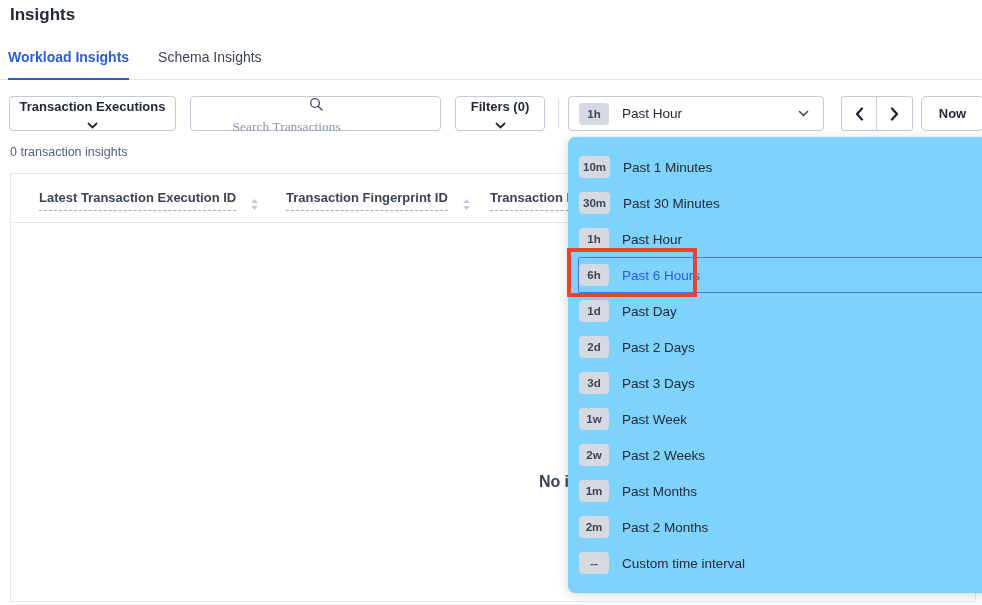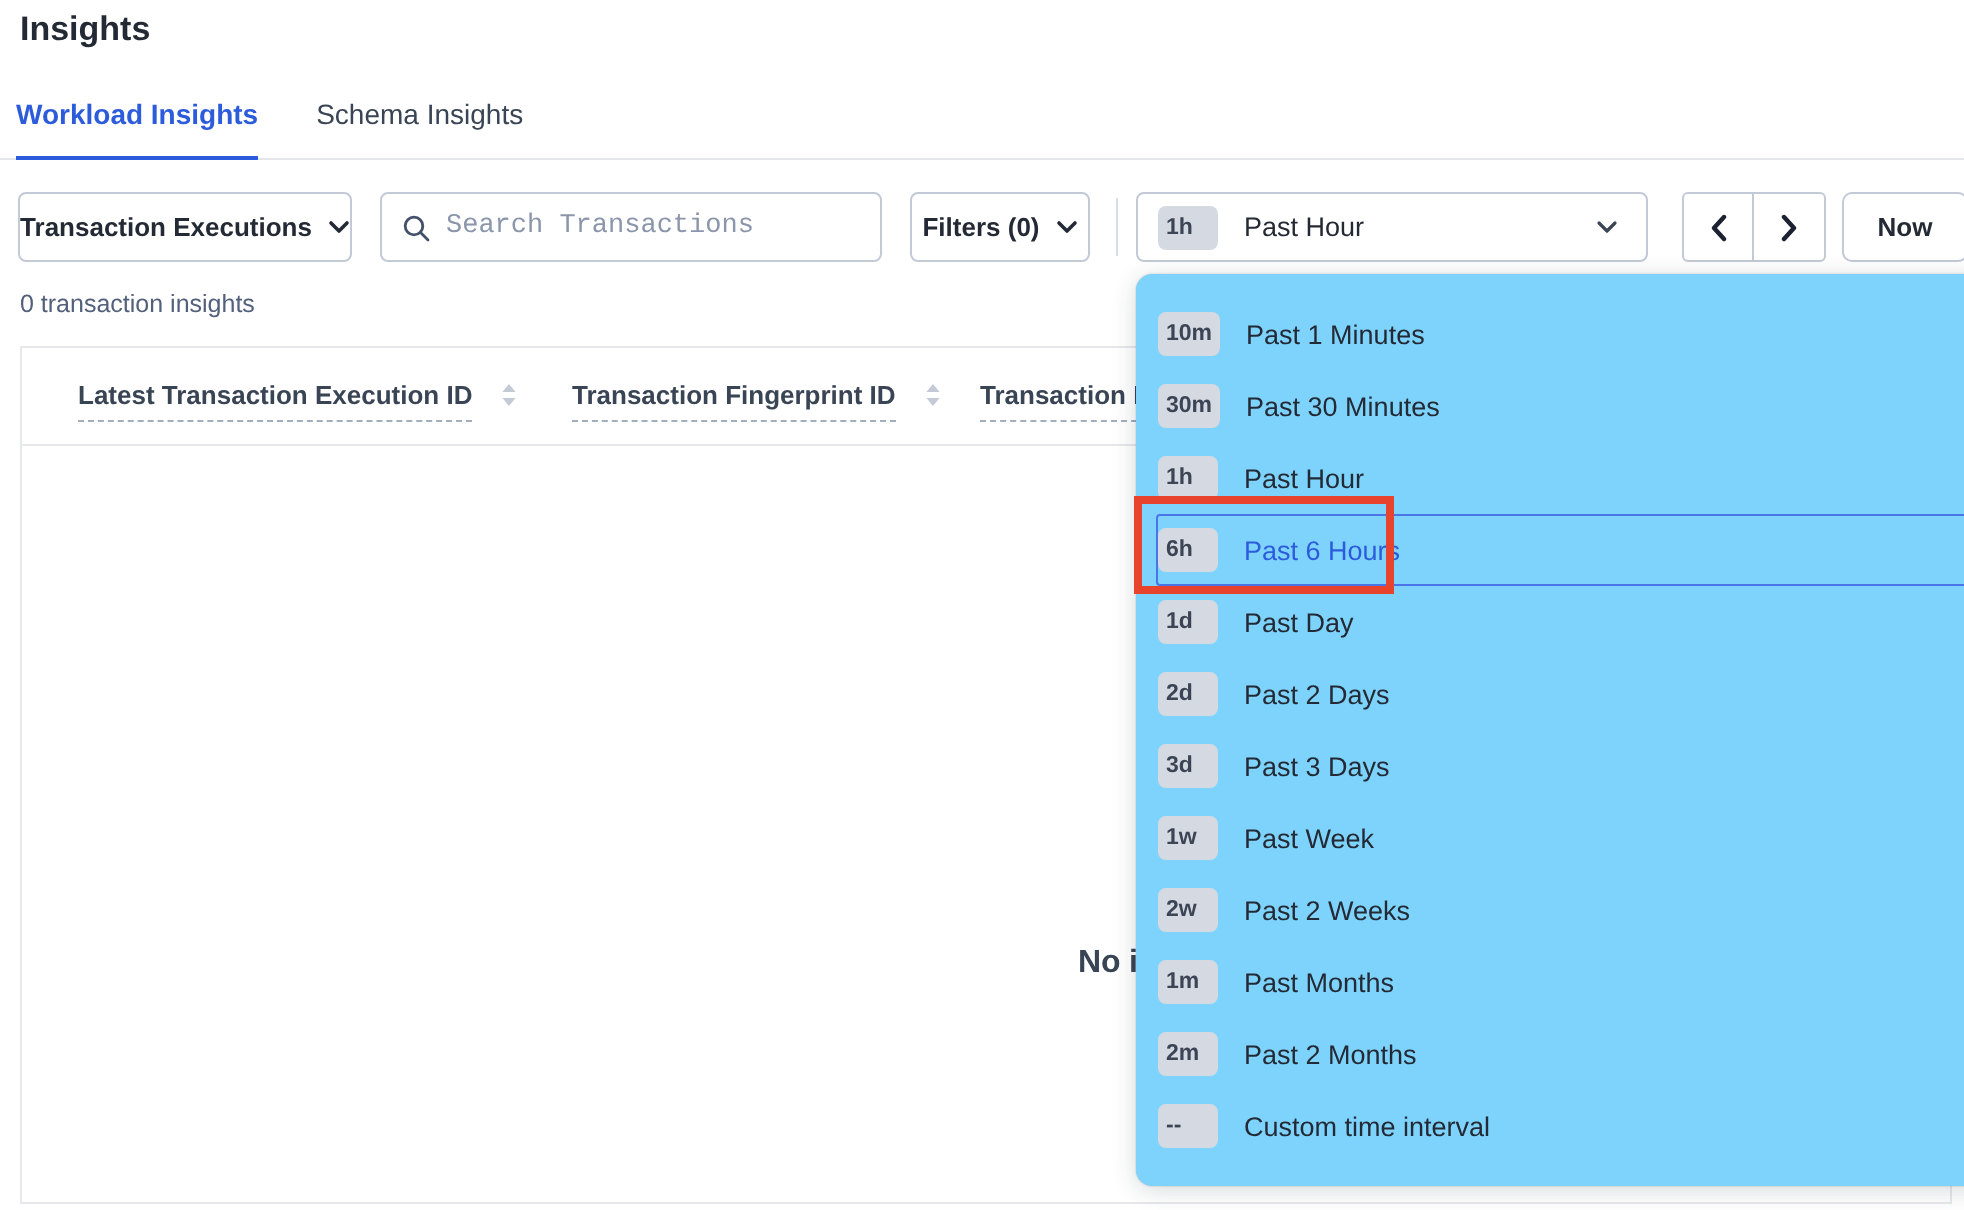--- a/index.html
+++ b/index.html
@@ -26,43 +26,43 @@
     font-size: 14px; padding-bottom: 13px; cursor: pointer;
     color: #394455; border-bottom: 2px solid transparent;
     margin-bottom: -1px; white-space: nowrap;
   }
   .tab.active { color: #2c5cdb; font-weight: 700; border-bottom-color: #2c5cdb; }
 
   
   .btn, .input-box {
     position: absolute; top: 96px; height: 35px;
     background: #fff; border: 1px solid #c3c9d6; border-radius: 4px;
-    display: flex; align-items: center;
+    display: flex; align-items: center; flex-direction: column;
   }
   .btn { cursor: pointer; font-size: 13px; font-weight: 700; color: #242a35; justify-content: center; gap: 8px; }
   .btn-type { left: 9px; width: 167px; }
   .input-box { left: 190px; width: 251px; padding: 0 10px; gap: 8px; }
   .input-box input {
     border: none; outline: none; flex: 1; font-size: 13.5px;
-    font-family: Liberation Mono, monospace; color: #c2410c; background: transparent;
+    font-family: Liberation Serif, serif; color: #c2410c; background: transparent;
   }
   .input-box input::placeholder { color: #8b96ab; }
   .btn-filters { left: 455px; width: 90px; }
   .v-divider {
     position: absolute; left: 558px; top: 99px; width: 1px; height: 29px; background: #d8dce3;
   }
   .time-select {
     position: absolute; left: 568px; top: 96px; width: 256px; height: 35px;
     background: #fff; border: 1px solid #c3c9d6; border-radius: 4px;
     display: flex; align-items: center; padding: 0 14px 0 10px; cursor: pointer;
   }
   .time-select .label { font-size: 13.5px; color: #242a35; margin-left: 13px; flex: 1; }
   .badge {
     min-width: 30px; height: 22px; line-height: 22px; padding: 0 4px;
-    background: #d5d9e1; border-radius: 4px; 
+    background: #d5d9e1; border-radius: 4px; text-align: center;
     font-size: 11.5px; font-weight: 700; color: #3c4556;
   }
   .pager {
     position: absolute; left: 841px; top: 96px; height: 35px; width: 72px;
     border: 1px solid #c3c9d6; border-radius: 3px; display: flex; background: #fff;
   }
   .pager .pg-btn { width: 50%; display: flex; align-items: center; justify-content: center; cursor: pointer; }
   .pager .pg-btn:first-child { border-right: 1px solid #c3c9d6; }
   .btn-now { left: 921px; width: 63px; border-radius: 5px; }
 
@@ -71,21 +71,21 @@
     font-size: 12.5px; color: #52607b;
   }
 
   
   .table-wrap {
     position: absolute; left: 10px; top: 173px; width: 966px; height: 429px;
     border: 1px solid #e7e8ec; background: #fff;
   }
   .thead { position: absolute; left: 0; top: 0; width: 100%; height: 49px; border-bottom: 1px solid #e7e8ec; }
   .th {
-    position: absolute; top: 16px; display: flex; align-items: flex-start; gap: 14px;
+    position: absolute; top: 16px; display: flex; align-items: flex-end; gap: 14px;
     font-size: 13px; font-weight: 700; color: #394455; white-space: nowrap; cursor: pointer;
   }
   .th .col-label { border-bottom: 1px dashed #a3adbd; padding-bottom: 5px; }
   .th-1 { left: 28px; }
   .th-2 { left: 275px; }
   .th-3 { left: 479px; }
   .th-4 { left: 859px; }
   .sort-icon { margin-top: 1px; }
 
   .empty-message {

